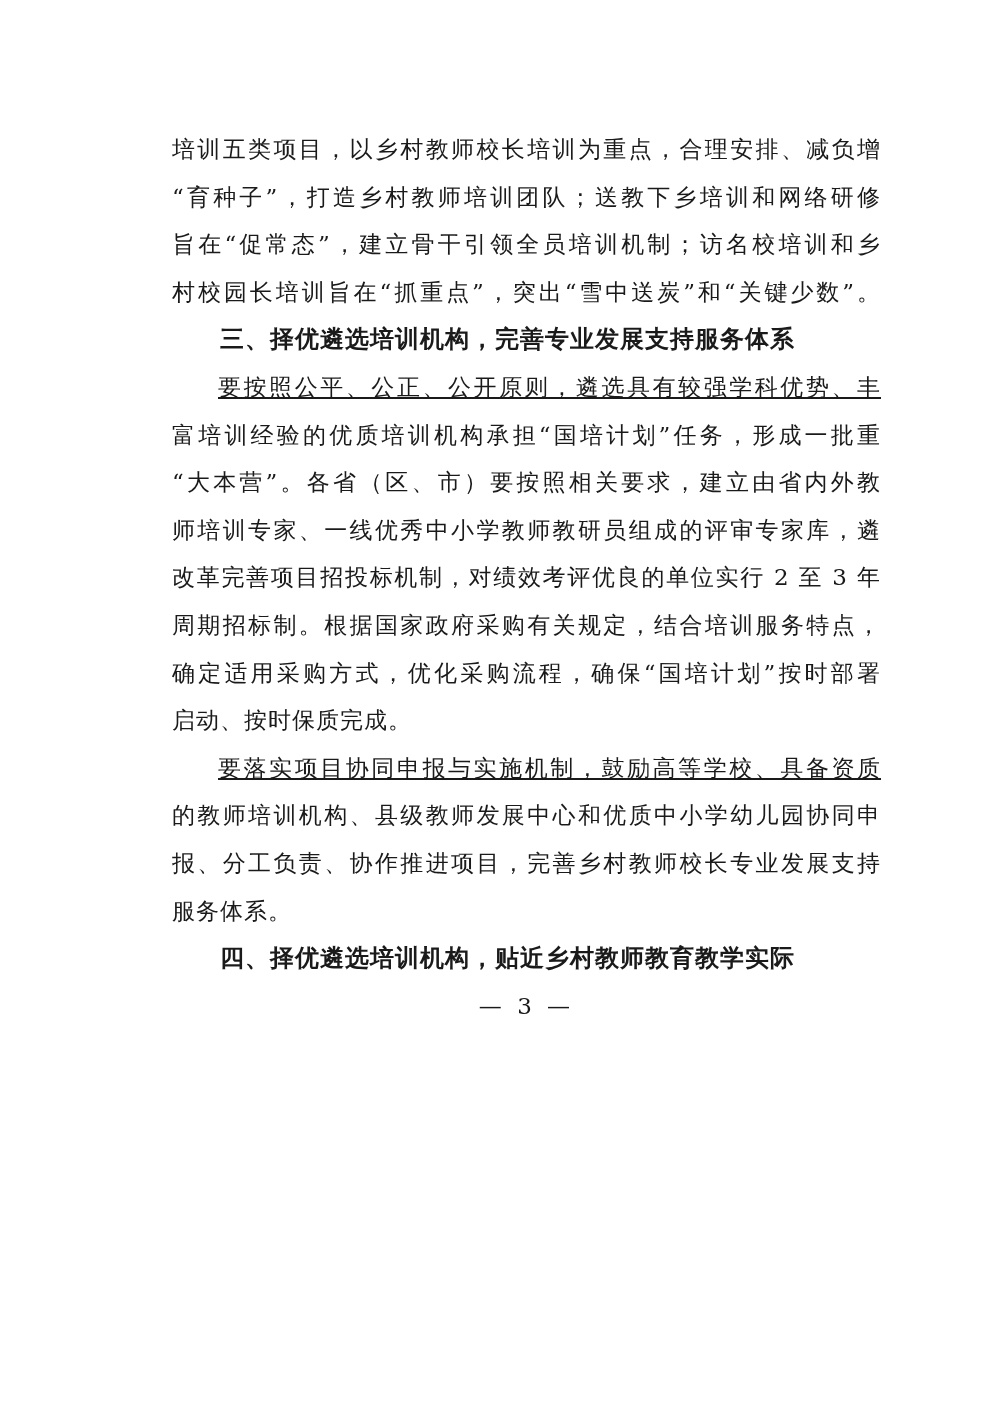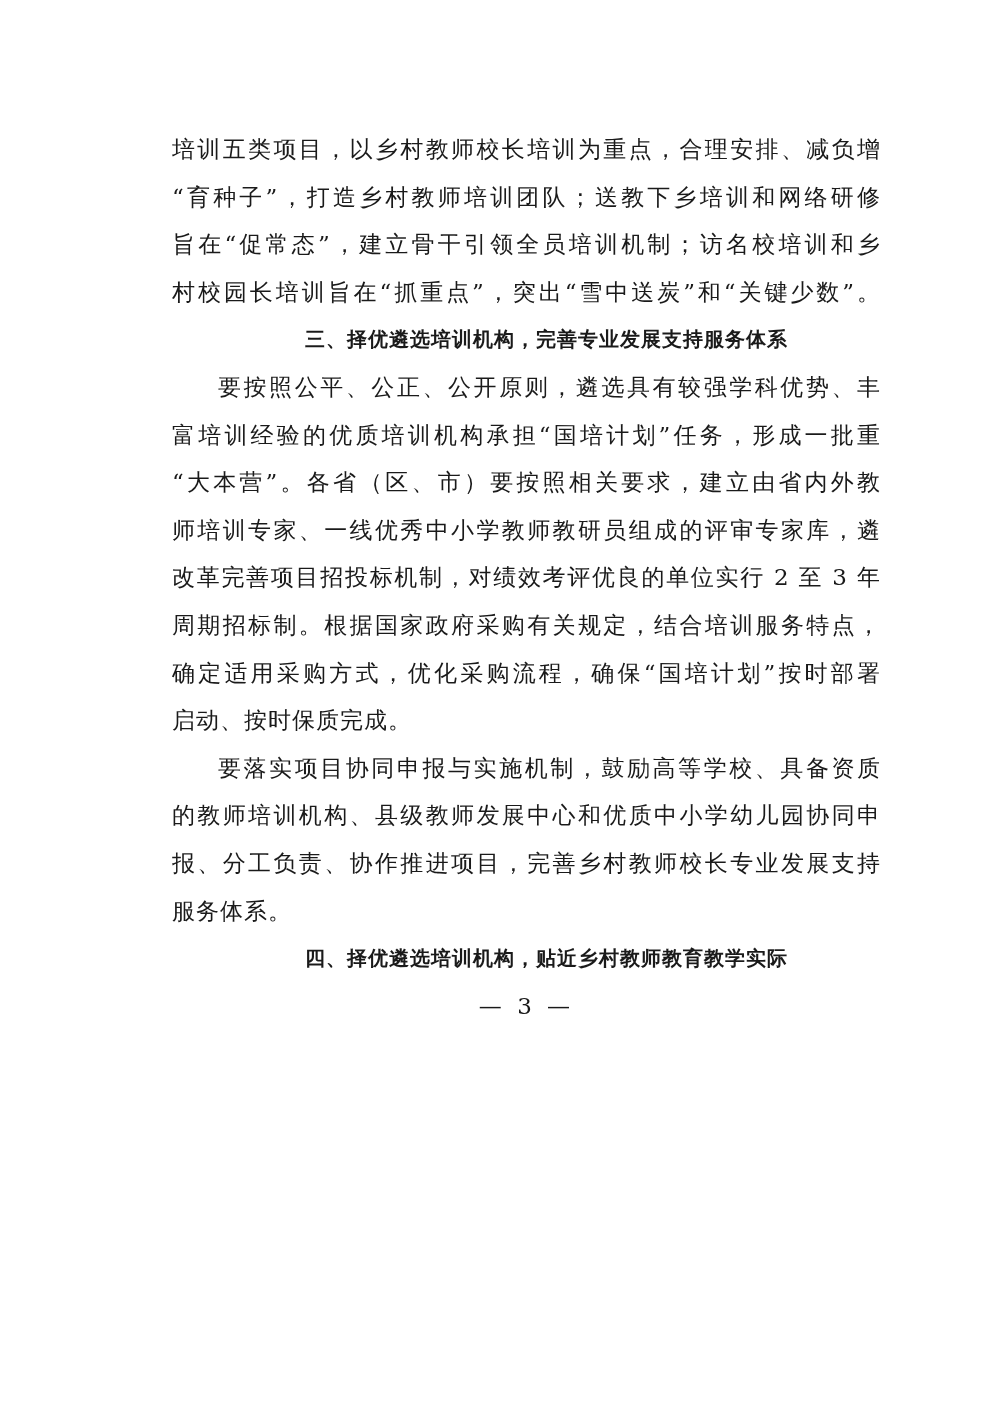--- a/index.html
+++ b/index.html
@@ -33,32 +33,32 @@
     text-align-last: justify;
     overflow: hidden;
     white-space: normal;
   }
   .line.last {
     text-align: center;
     text-align-last: left;
   }
   .line.indent {
     text-indent: 2em;
+    text-decoration: underline;
   }
   .heading {
     font-family: "DejaVu Sans", "Liberation Sans", sans-serif;
     font-weight: 700;
-    font-size: 20px;
+    font-size: 24px;
     line-height: 47.6px;
     height: 47.6px;
     text-indent: 2em;
     letter-spacing: 1px;
     white-space: nowrap;
     overflow: hidden;
-    text-align: center;
   }
   .footer {
     font-size: 23px;
     line-height: 47.6px;
     height: 47.6px;
     text-align: center;
     letter-spacing: 4px;
     margin-top: 0;
   }
 </style>

